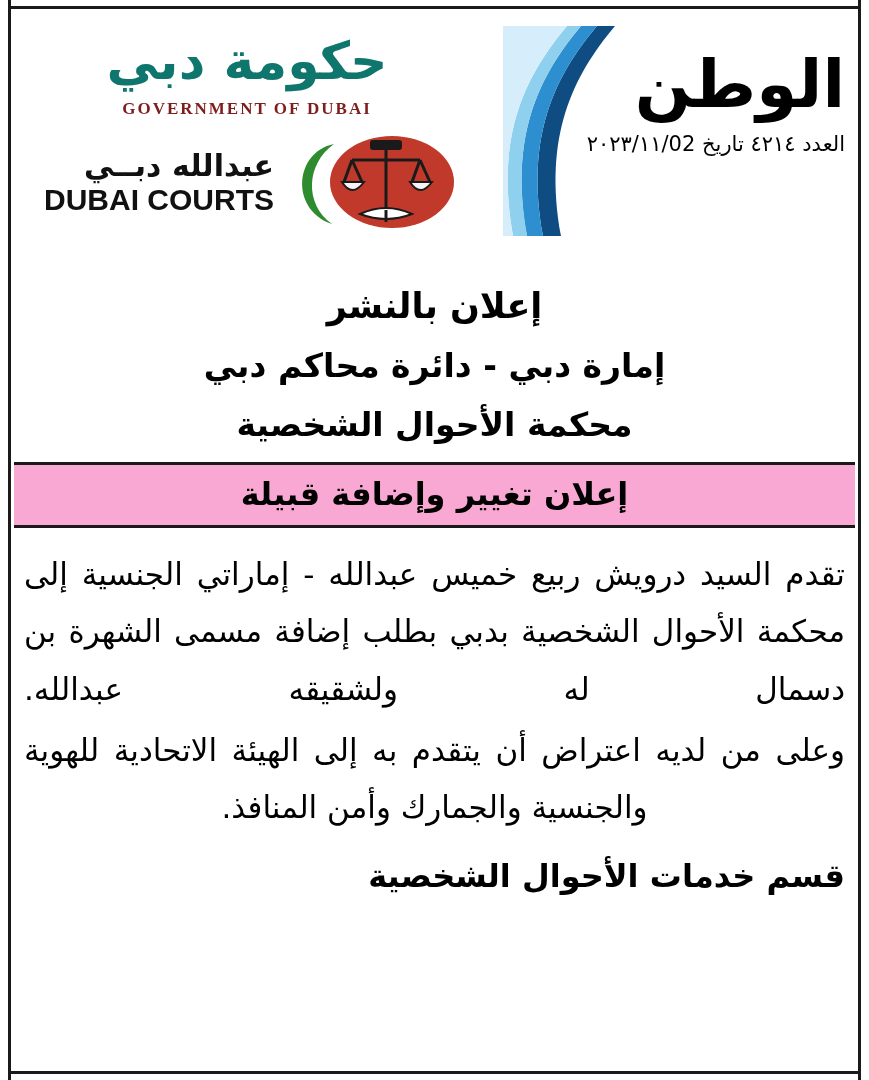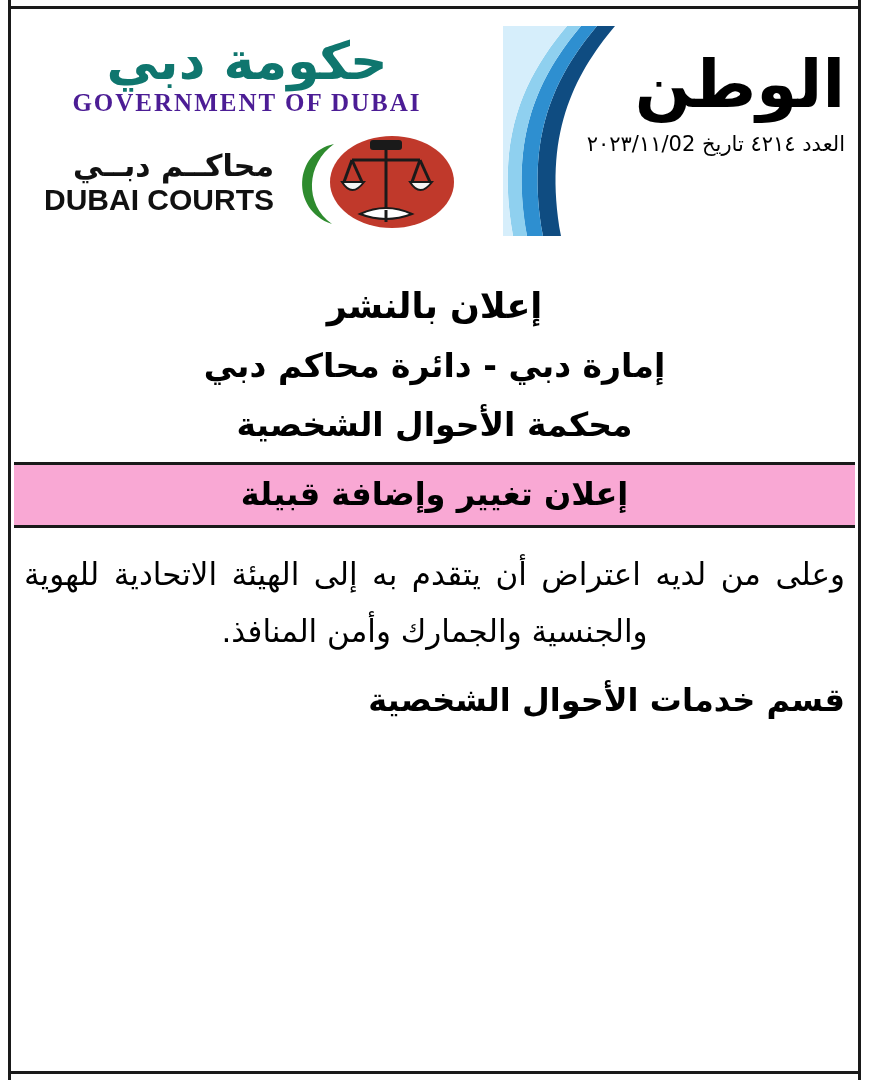--- a/index.html
+++ b/index.html
@@ -100,26 +100,26 @@
   }
   .gov-logo-ar {
     font-family: "DejaVu Sans", sans-serif;
     font-size: 52px;
     font-weight: bold;
     color: #0f766e;
     line-height: 1.05;
     letter-spacing: 1px;
   }
   .gov-logo-en {
-    margin-top: 0;
+    margin-top: 10px;
     font-family: "Liberation Serif", serif;
-    font-size: 25px;
+    font-size: 17px;
     font-weight: bold;
     letter-spacing: 2px;
-    color: #4c1d95;
+    color: #7f1d1d;
   }
   .courts-block {
     position: absolute;
     left: 20px;
     top: 118px;
     width: 430px;
     display: flex;
     flex-direction: row-reverse;
     align-items: center;
     justify-content: flex-start;
@@ -251,21 +251,21 @@
         </svg>
       </div>
 
       <div class="gov-block">
         <div class="gov-logo-ar">حكومة دبي</div>
         <div class="gov-logo-en">GOVERNMENT OF DUBAI</div>
       </div>
 
       <div class="courts-block">
         <div class="courts-text">
-          <div class="courts-ar">محاكــم دبــي</div>
+          <div class="courts-ar">عبدالله دبــي</div>
           <div class="courts-en">DUBAI COURTS</div>
         </div>
         <div class="courts-emblem">
           <svg width="190" height="105" viewBox="0 0 190 105" xmlns="http://www.w3.org/2000/svg">
             <ellipse cx="118" cy="52" rx="62" ry="46" fill="#c0392b"></ellipse>
             <path d="M60 14 C 20 22, 16 80, 58 94 C 30 74, 32 34, 60 14 Z" fill="#2e8b2e"></path>
             <g stroke="#1a1a1a" stroke-width="3" fill="none">
               <line x1="112" y1="18" x2="112" y2="84"></line>
               <line x1="78" y1="30" x2="146" y2="30"></line>
               <line x1="78" y1="30" x2="70" y2="52"></line>
@@ -290,19 +290,20 @@
       <div class="title-3">محكمة الأحوال الشخصية</div>
     </div>
 
     <div class="rule"></div>
     <div class="banner">
       <div class="banner-text">إعلان تغيير وإضافة قبيلة</div>
     </div>
     <div class="rule"></div>
 
     <div class="body-text">
+      <p>تقدم السيد درويش ربيع خميس عبدالله - إماراتي الجنسية إلى محكمة الأحوال الشخصية بدبي بطلب إضافة مسمى الشهرة بن دسمال له ولشقيقه عبدالله.</p>
       <p class="body-p2">وعلى من لديه اعتراض أن يتقدم به إلى الهيئة الاتحادية للهوية والجنسية والجمارك وأمن المنافذ.</p>
     </div>
 
     <div class="footer-line">قسم خدمات الأحوال الشخصية</div>
 
   </div>
 </div>
 
 </body></html>

